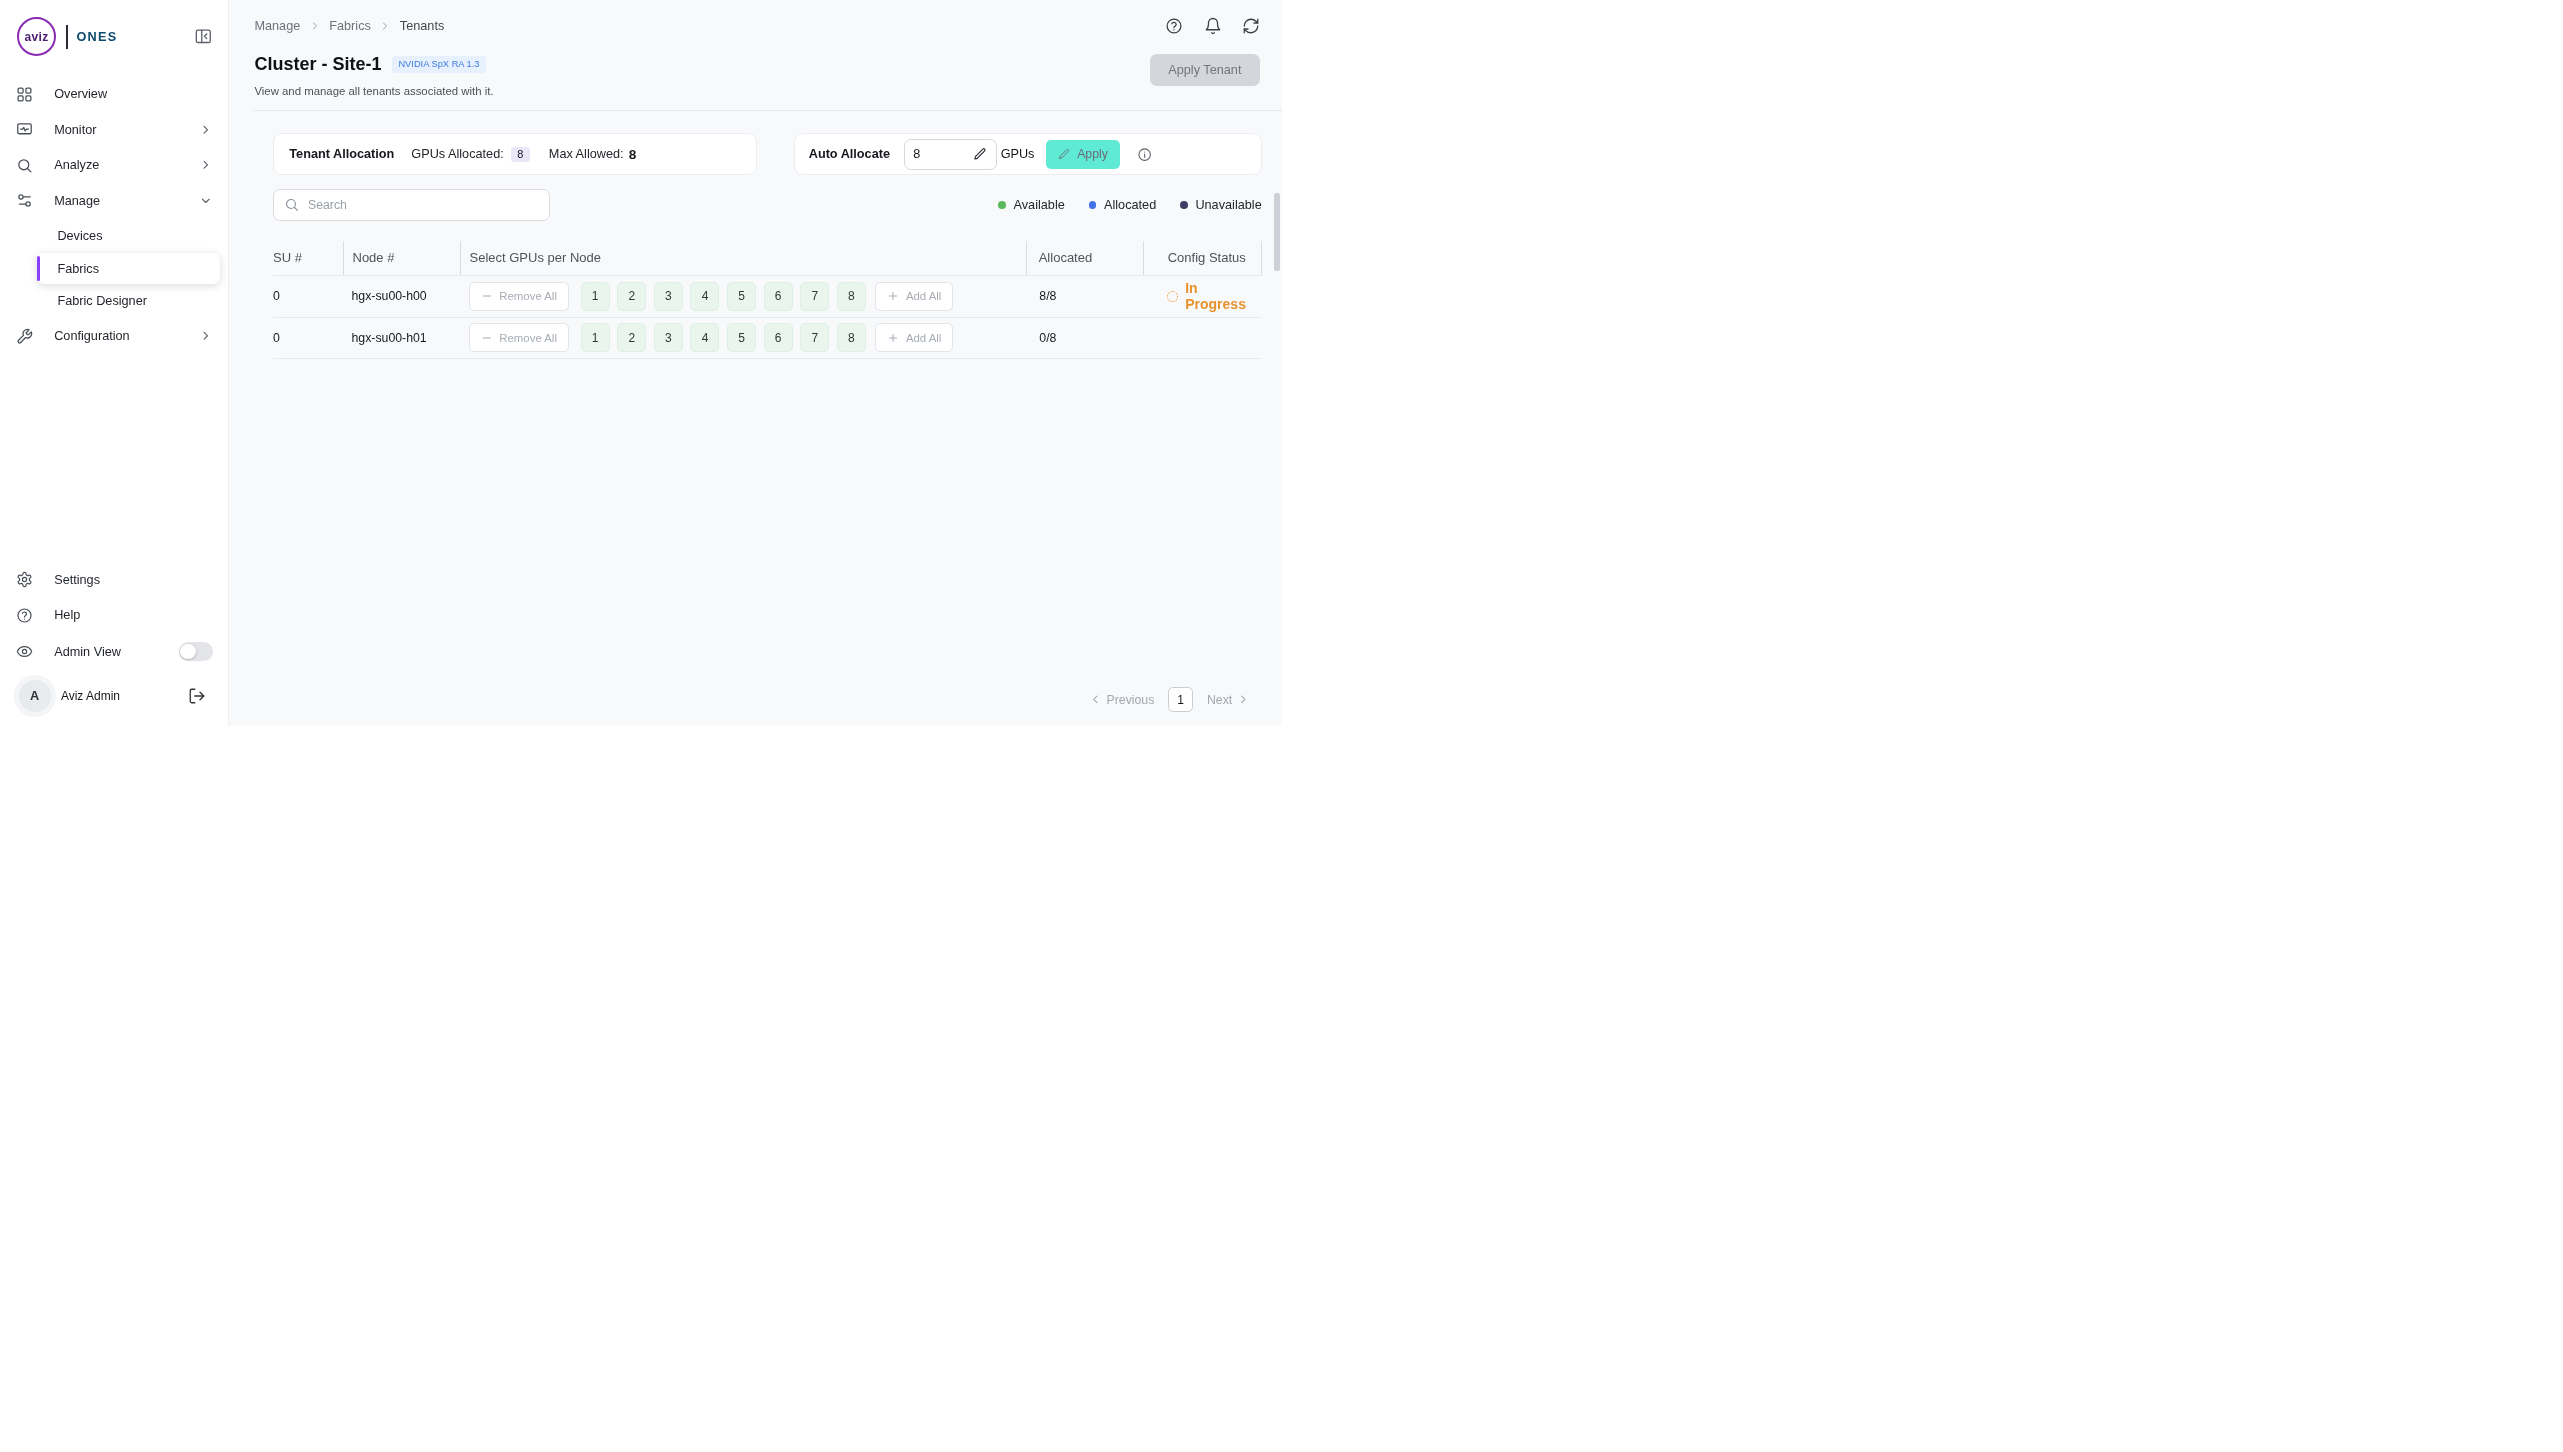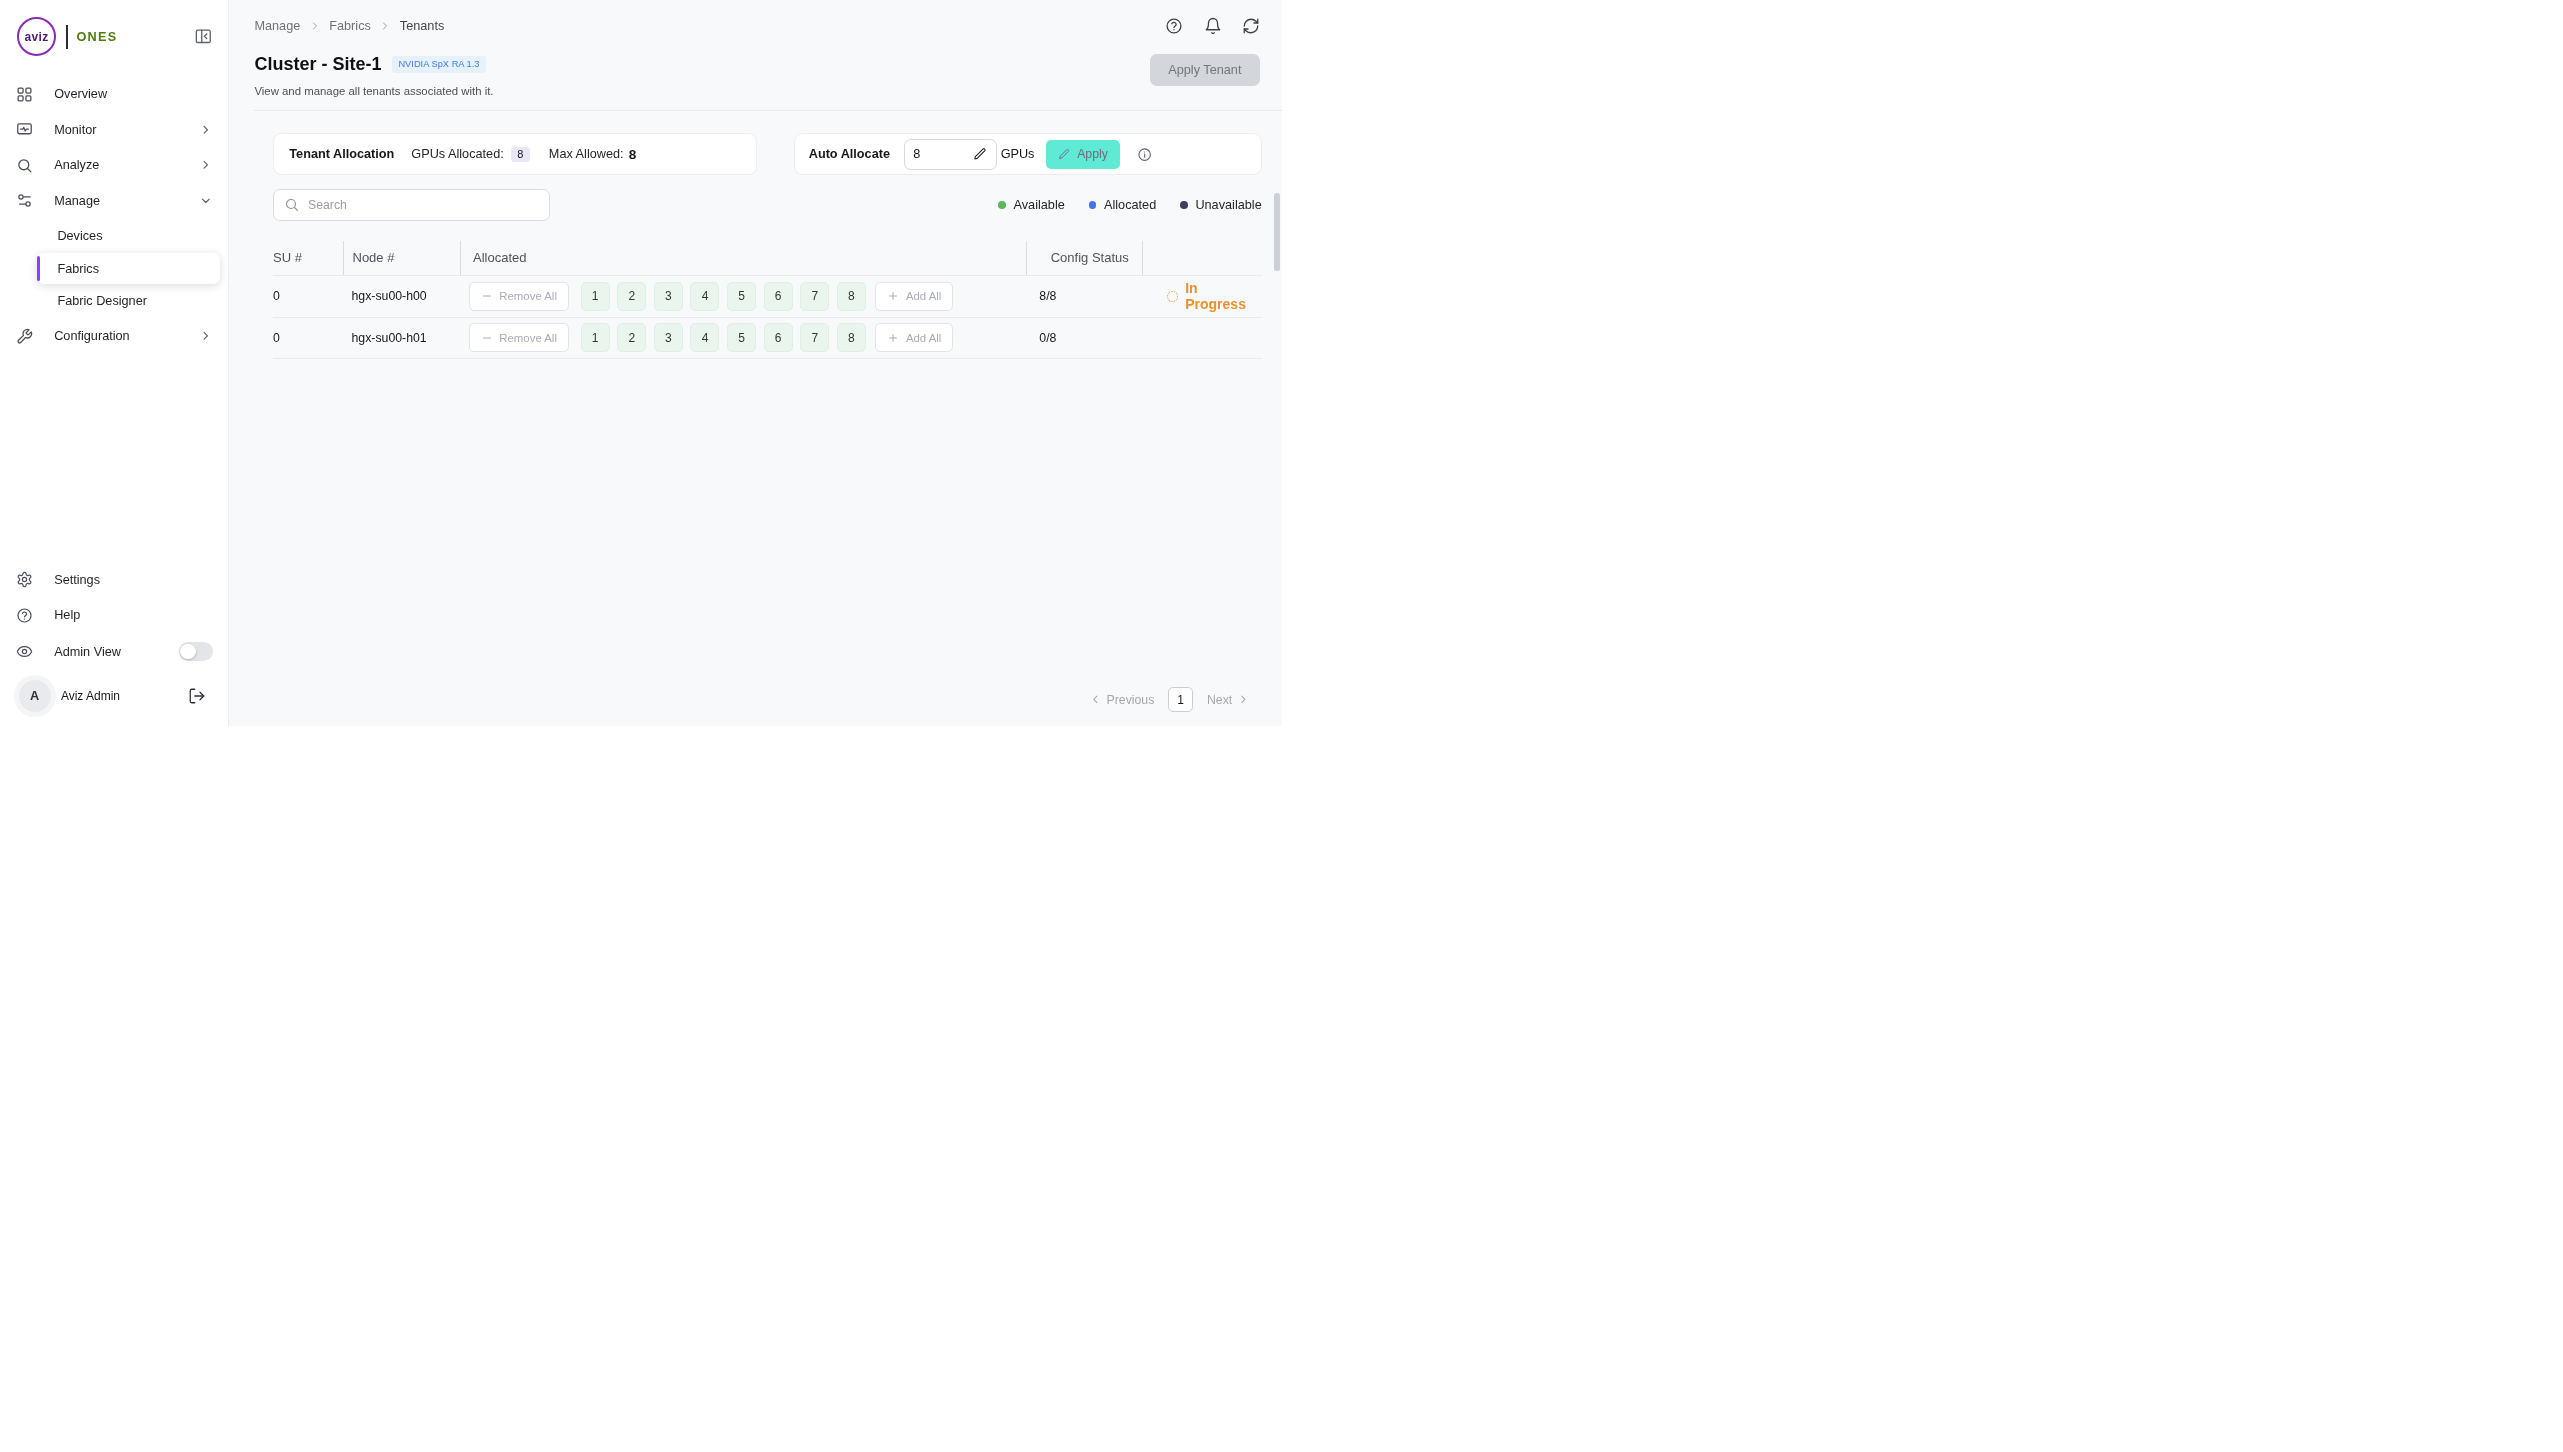--- a/index.html
+++ b/index.html
@@ -6,21 +6,21 @@
   html, body { font-family: "Liberation Sans", sans-serif; }
   body { width: 1282px; height: 726px; display: flex; background: #ffffff; color: #16181d; overflow: hidden; }
   svg { display: block; }
   button { font-family: inherit; }
 
   
   .sidebar { width: 229px; flex: 0 0 229px; background: #fff; border-right: 0.8px solid #edeef2; display: flex; flex-direction: column; overflow: hidden; }
   .logo-row { display: flex; align-items: center; padding: 17px 13.6px 20.3px 17px; }
   .logo-mark { width: 39px; height: 39px; border-radius: 50%; border: 2.5px solid #8a2bb4; display: flex; align-items: center; justify-content: center; color: #4b1d6e; font-weight: bold; font-size: 12px; letter-spacing: 0.3px; }
   .logo-sep { width: 1.7px; height: 24px; background: #2b2b33; margin: 0 8.5px 0 10.2px; }
-  .product-name { font-weight: bold; font-size: 12.7px; letter-spacing: 1.3px; color: #4d7c0f; }
+  .product-name { font-weight: bold; font-size: 12.7px; letter-spacing: 1.3px; color: #0c4a6e; }
   .collapse-btn { margin-left: auto; background: none; border: none; color: #5d626b; cursor: pointer; padding: 1.7px; }
 
   nav { padding: 0 5.1px; }
   .nav-item { display: flex; align-items: center; gap: 20.3px; padding: 9.3px 10.2px; font-size: 12.7px; color: #1f2228; border-radius: 6.8px; cursor: pointer; }
   .icn { width: 18.6px; color: #4a4f58; display: flex; justify-content: center; }
   .chev { margin-left: auto; color: #565b64; display: flex; }
   .sub-item { margin: 1.7px 3.4px 1.7px 32px; padding: 8.5px 6.8px 8.5px 20.3px; font-size: 12.7px; color: #22252b; border-radius: 6.8px; cursor: pointer; position: relative; }
   .sub-item.selected { background: #fff; box-shadow: 0 1.7px 8.5px rgba(25,28,45,.16); }
   .sub-item.selected::before { content: ""; position: absolute; left: 0; top: 3.4px; bottom: 3.4px; width: 3.4px; border-radius: 3.4px; background: #8a3ffc; }
 
@@ -369,20 +369,21 @@
         <span class="dot" style="background-color: rgb(65, 61, 99);"></span>
         <span>Unavailable</span>
       </span>
     </div>
   </div>
 
   <div class="table">
     <div class="t-head">
       <div class="c-su">SU #</div>
       <div class="c-node">Node #</div>
+      <div class="c-gpus">Select GPUs per Node</div>
       <div class="c-alloc">Allocated</div>
       <div class="c-status">Config Status</div>
     </div>
 
     <div class="t-row">
       <div class="cell-su">0</div>
       <div class="cell-node">hgx-su00-h00</div>
       <div class="cell-gpus">
         <button class="btn-ghost remove">
           <svg width="12" height="12" viewBox="0 0 24 24" fill="none" stroke="currentColor" stroke-width="2" stroke-linecap="round">

